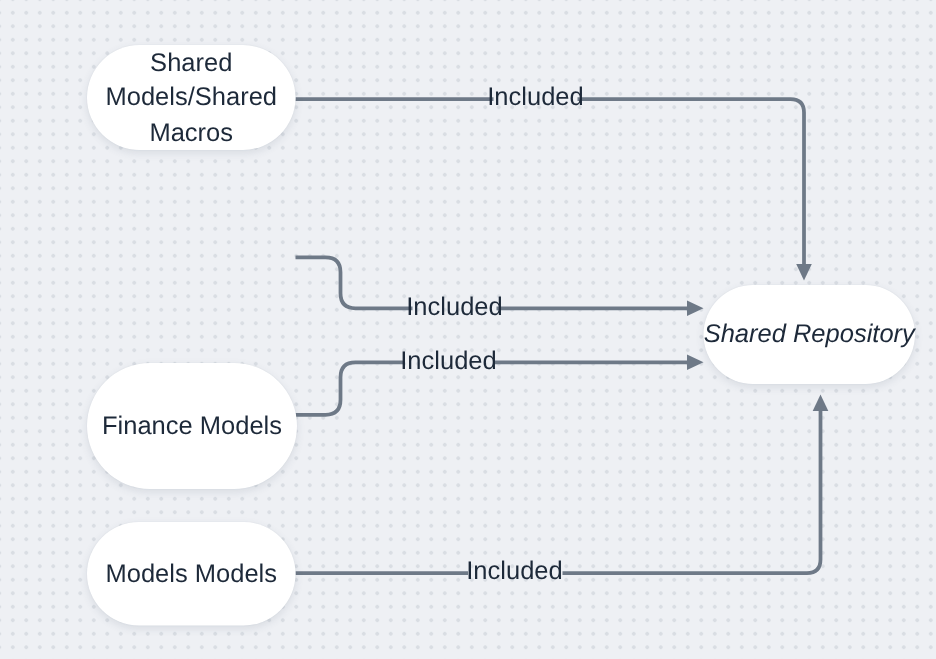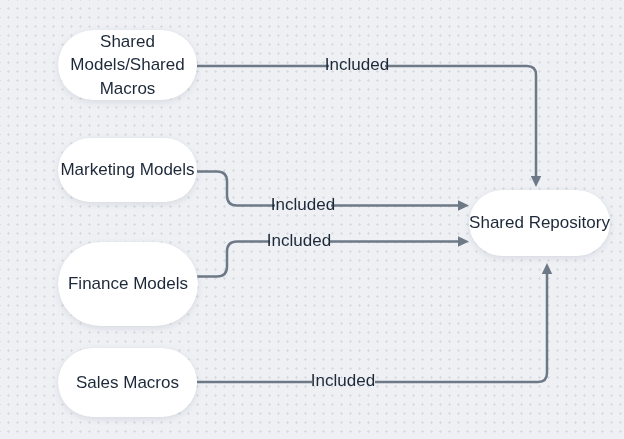--- a/index.html
+++ b/index.html
@@ -81,27 +81,26 @@
 
     <path class="edge-line" d="M197 382 H312"></path>
     <path class="edge-line" d="M375 382 H538 Q547 382 547 373 V274"></path>
     <polygon class="arrowhead" points="541.8,274 552.2,274 547,263"></polygon>
   </svg>
 
   <div class="node" style="left:58px; top:30px; width:139px; height:70px;">Shared
 Models/Shared
 Macros</div>
 
-  <div class="node" style="left:58px; top:138px; width:139px; height:64px;">Marketing Models</div>
 
   <div class="node" style="left:58px; top:242px; width:140px; height:84px;">Finance Models</div>
 
-  <div class="node" style="left:58px; top:348px; width:139px; height:69px;">Sales Macros</div>
+  <div class="node" style="left:58px; top:348px; width:139px; height:69px;">Models Models</div>
 
-  <div class="node" style="left:469px; top:190px; width:141px; height:66px;">Shared Repository</div>
+  <div class="node" style="left:469px; top:190px; width:141px; height:66px;font-style:italic;">Shared Repository</div>
 
   <div class="edge-label" style="left:357px; top:65px;">Included</div>
 
   <div class="edge-label" style="left:303px; top:205px;">Included</div>
 
   <div class="edge-label" style="left:299px; top:241px;">Included</div>
 
   <div class="edge-label" style="left:343px; top:381px;">Included</div>
 
 </div>

